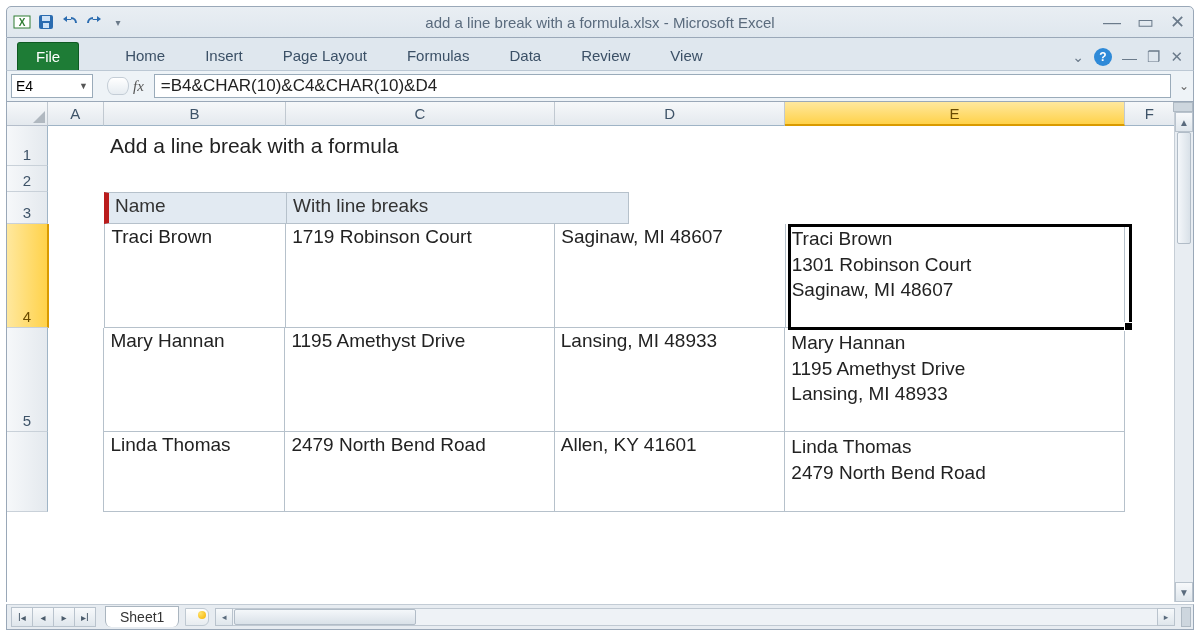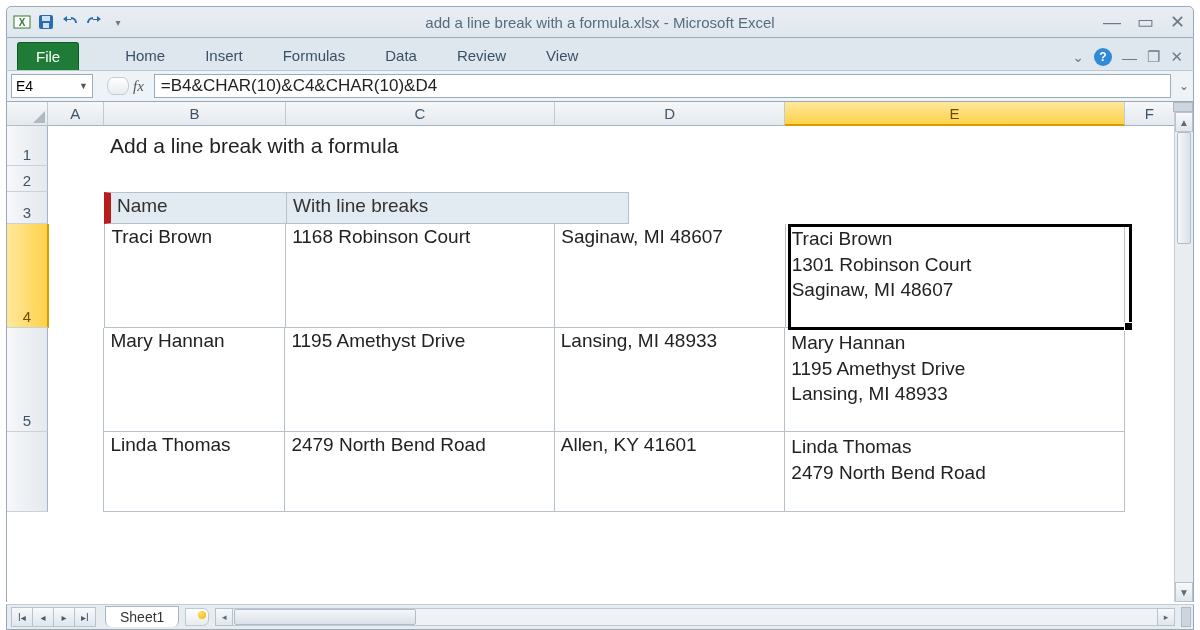--- a/index.html
+++ b/index.html
@@ -118,20 +118,21 @@
     <span class="wc">―</span>
     <span class="wc">▭</span>
     <span class="wc">✕</span>
   </div>
 </div>
 
 <div class="ribbonbar">
   <div class="filetab">File</div>
   <div class="rtab">Home</div>
   <div class="rtab">Insert</div>
+  <div class="rtab">Page Layout</div>
   <div class="rtab">Formulas</div>
   <div class="rtab">Data</div>
   <div class="rtab">Review</div>
   <div class="rtab">View</div>
   <div class="ribbon-right">
     <span style="font-size:14px">⌄</span>
     <span class="help-circ">?</span>
     <span class="wc" style="font-size:15px">―</span>
     <span class="wc" style="font-size:15px">❐</span>
     <span class="wc" style="font-size:15px">✕</span>
@@ -174,30 +175,30 @@
 
     <div class="row" style="height:26px">
       <div class="rh">2</div>
       <div class="cell cA noborder"></div>
       <div class="cell noborder" style="width:1028px"></div>
     </div>
 
     <div class="row" style="height:32px">
       <div class="rh">3</div>
       <div class="cell cA noborder"></div>
-      <div class="cell cB hdr" style="border-left:7px solid #b91c1c">Name</div>
+      <div class="cell cB hdr" style="border-left:5px solid #b91c1c">Name</div>
       <div class="cell cE hdr">With line breaks</div>
       <div class="cell cF noborder"></div>
     </div>
 
     <div class="row" style="height:104px">
       <div class="rh sel">4</div>
       <div class="cell cA noborder"></div>
       <div class="cell cB body" style="border-left:1px solid #b6c1cb">Traci Brown</div>
-      <div class="cell cC body">1168 Robinson Court</div>
+      <div class="cell cC body">1719 Robinson Court</div>
       <div class="cell cD body">Saginaw, MI 48607</div>
       <div class="cell cE body multiline" id="cell-E4">Traci Brown
 1301 Robinson Court
 Saginaw, MI 48607</div>
       <div class="cell cF noborder"></div>
     </div>
 
     <div class="row" style="height:104px">
       <div class="rh">5</div>
       <div class="cell cA noborder"></div>

